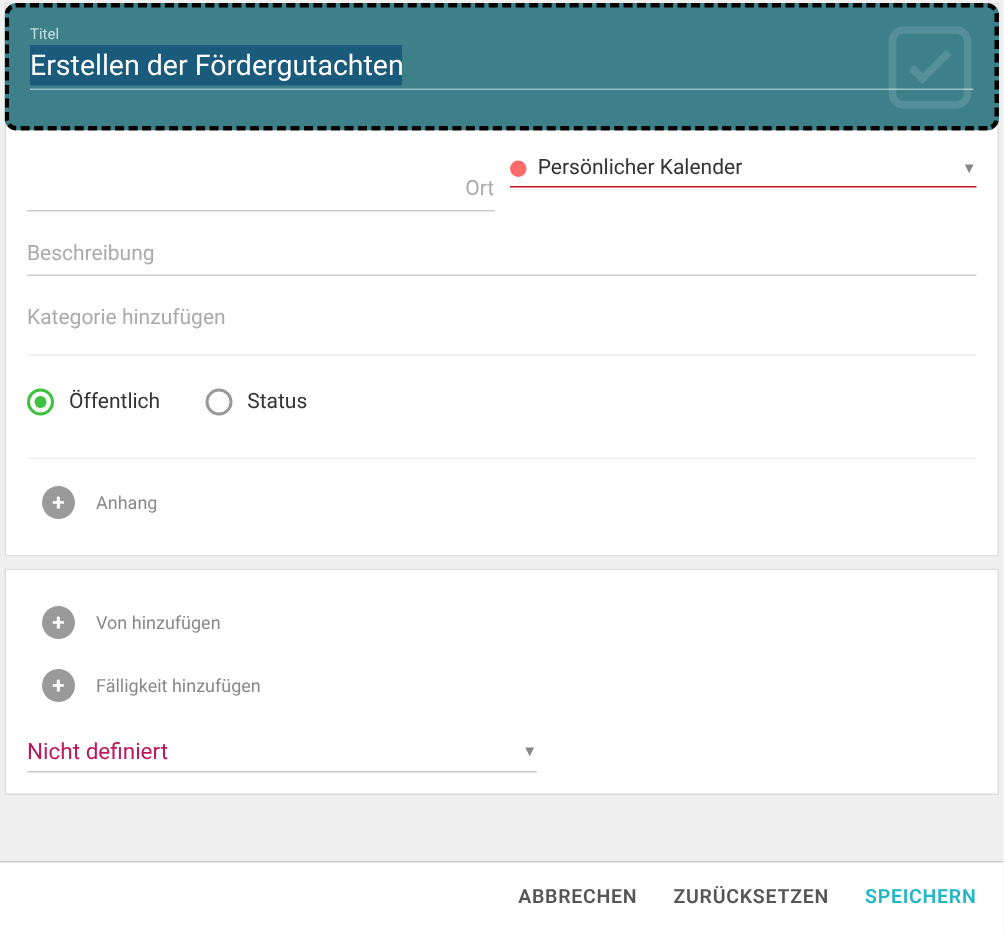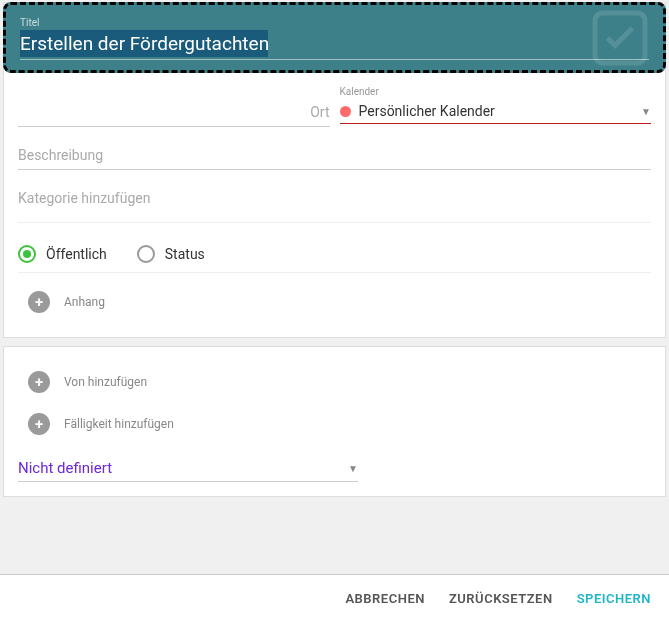--- a/index.html
+++ b/index.html
@@ -1,55 +1,55 @@
 <!DOCTYPE html>
 <html><head>
 <meta charset="utf-8">
 <style>
 *{box-sizing:border-box;margin:0;padding:0;font-family:-apple-system,BlinkMacSystemFont,"Segoe UI",Roboto,sans-serif}
 body{background:#f0f0f0;width:669px;height:622px;overflow:hidden;position:relative}
 .card{background:#fff;border:1px solid #ddd;margin:2px 3px}
-.title-area{background:#3d8089;padding:6px 14px 10px;position:relative;border:3px dashed #000;border-radius:8px;margin:-1px}
+.title-area{background:#3d8089;padding:6px 14px 24px;position:relative;border:3px dashed #000;border-radius:8px;margin:-1px}
 .title-label{font-size:10px;color:#c8dfe2}
 .title-input{background:transparent;border:none;color:#fff;font-size:19px;width:100%;outline:none;padding:2px 0}
 .title-input::selection{background:#1a5a7a}
 .title-underline{height:1px;background:rgba(255,255,255,.5);margin-top:2px}
 .check-bg{position:absolute;right:8px;top:0;bottom:0;width:70px;opacity:.12;display:flex;align-items:center;justify-content:center}
 .check-bg svg{width:60px;height:60px}
 .body{padding:14px}
 .row{display:flex;gap:10px;margin-bottom:14px}
 .col{flex:1;position:relative}
 .field-label{font-size:10px;color:#999;display:block;margin-bottom:2px}
 .text-input{width:100%;border:none;border-bottom:1px solid #ccc;padding:6px 0;font-size:14px;outline:none;color:#333}
 .text-input::placeholder{color:#aaa}
 .calendar-row{display:flex;align-items:center;border-bottom:1px solid #b91c1c;padding:4px 0}
 .cal-dot{width:11px;height:11px;border-radius:50%;background:#ff6b6b;margin-right:8px}
 .cal-text{flex:1;font-size:14px;color:#333}
 .dd-arrow{color:#888;font-size:10px}
 .desc{margin-bottom:14px}
 .categ{margin-bottom:14px;border-bottom:1px solid #eee;padding-bottom:10px}
-.radio-row{display:flex;gap:30px;padding:8px 0 9px;border-bottom:1px solid #eee}
+.radio-row{display:flex;gap:30px;padding:8px 0 28px;border-bottom:1px solid #eee}
 .radio{display:flex;align-items:center;gap:10px;cursor:pointer}
 .radio-circle{width:18px;height:18px;border:2px solid #999;border-radius:50%;display:flex;align-items:center;justify-content:center}
 .radio.sel .radio-circle{border-color:#3ec13e}
 .radio-dot{width:8px;height:8px;border-radius:50%;background:#3ec13e;display:none}
 .radio.sel .radio-dot{display:block}
 .radio-label{font-size:14px;color:#333}
 .prio{margin-top:10px}
 .prio-label{font-size:11px;color:#999}
 .slider{position:relative;width:280px;height:20px;margin-top:8px}
 .slider-track{position:absolute;top:9px;left:0;right:0;height:2px;background:#888}
 .slider-thumb{position:absolute;top:3px;left:0;width:14px;height:14px;border-radius:50%;background:#000}
 .add-row{display:flex;align-items:center;gap:14px;padding:10px 0;cursor:pointer}
 .add-icon{width:22px;height:22px;border-radius:50%;background:#9a9a9a;color:#fff;display:flex;align-items:center;justify-content:center;font-size:15px;font-weight:bold}
 .add-text{font-size:12px;color:#888}
 .section2{margin-top:8px;padding:14px}
 .status-field{margin-top:10px}
 .status-row{display:flex;align-items:center;border-bottom:1px solid #ccc;padding:4px 0;width:340px}
-.status-text{flex:1;font-size:15px;color:#6d28d9}
+.status-text{flex:1;font-size:15px;color:#be185d}
 .footer{position:absolute;bottom:0;left:0;right:0;background:#fff;border-top:1px solid #ccc;padding:16px 18px;display:flex;justify-content:flex-end;gap:24px}
 .footer button{background:none;border:none;font-size:13px;font-weight:600;letter-spacing:.5px;cursor:pointer;color:#555}
 .footer button.primary{color:#1fb6c7}
 </style>
 </head>
 <body>
 
 <div class="card">
   <div class="title-area">
     <div class="check-bg">
@@ -61,21 +61,20 @@
     <span class="title-label">Titel</span>
     <input class="title-input" style="background: linear-gradient(to right, rgb(26, 90, 122) 0px, rgb(26, 90, 122) 100%) 0% 0% / 248px 100% no-repeat;" value="Erstellen der Fördergutachten">
     <div class="title-underline"></div>
   </div>
   <div class="body">
     <div class="row">
       <div class="col">
         <input class="text-input" style="padding-top: 18px; text-align: right;" placeholder="Ort">
       </div>
       <div class="col">
-        <span class="field-label">Kalender</span>
         <div class="calendar-row">
           <span class="cal-dot"></span>
           <span class="cal-text">Persönlicher Kalender</span>
           <span class="dd-arrow">▼</span>
         </div>
       </div>
     </div>
     <div class="desc">
       <input class="text-input" placeholder="Beschreibung" style="">
     </div>

